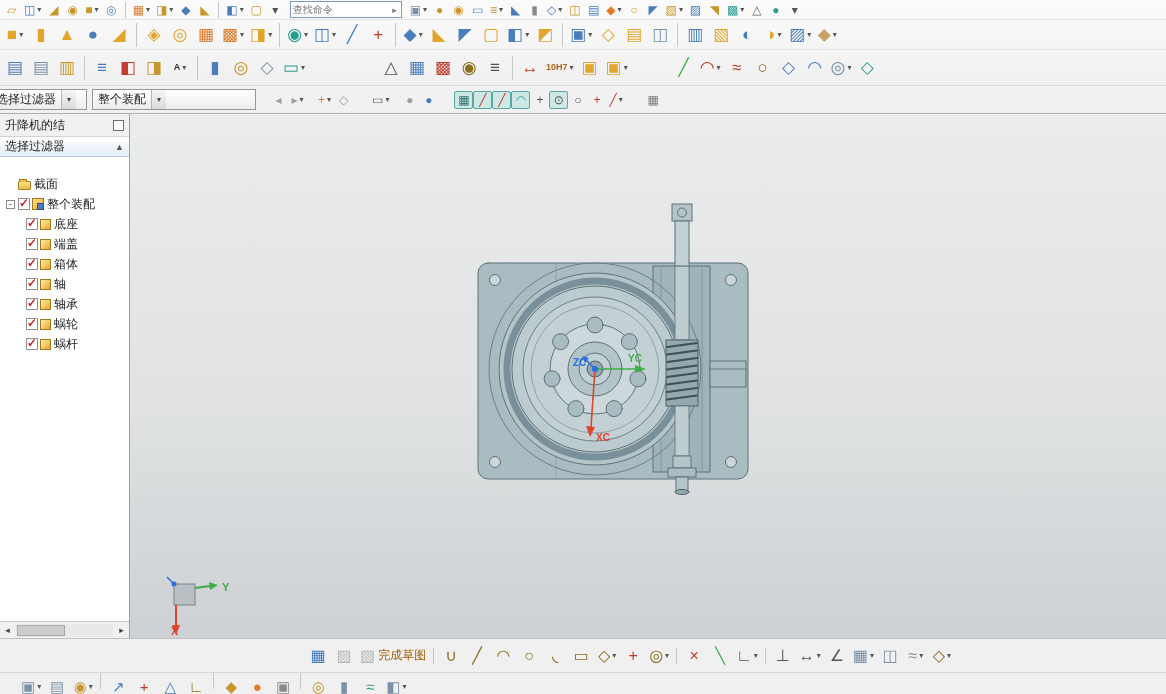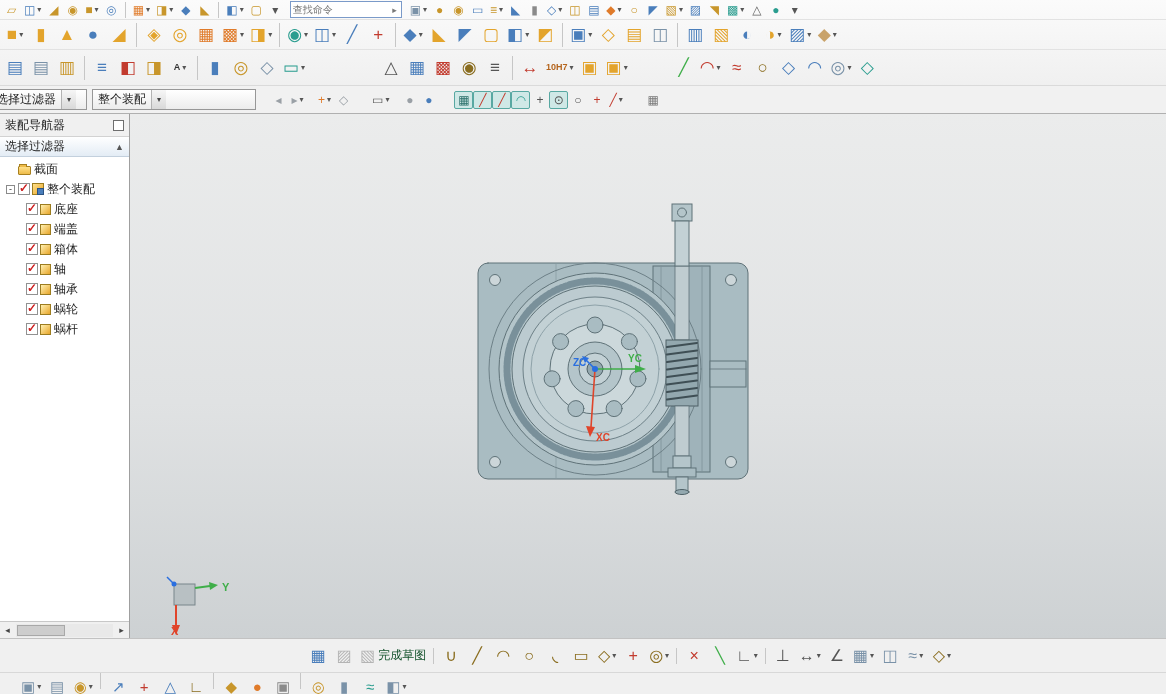--- a/index.html
+++ b/index.html
@@ -19,37 +19,37 @@
   .glyph{font-size:12px;line-height:1}
   .lg .glyph{font-size:17px}
   .txt{font-size:9px;font-weight:bold;line-height:1}
   .caret{font-size:8px;color:#555;margin-left:2px}
   .tb-sep{display:inline-block;width:1px;height:16px;background:#c6c6c6;margin:0 4px;flex-shrink:0}
   .lg .tb-sep{height:24px}
   .tb-gap{display:inline-block;flex-shrink:0}
   .pressed{background:#cfe8e6;border-color:#58a8a2}
   .gray .glyph{color:#b4b4b4 !important}
   .btn-label{font-size:12px;margin-left:3px}
-  .gray-label{color:#14532d}
+  .gray-label{color:#a16207}
   .search-box{display:inline-flex;align-items:center;width:112px;height:17px;border:1px solid #7a9ac9;background:#fff;margin:0 5px;padding:0 2px;flex-shrink:0}
   .search-box input{flex:1;min-width:0;border:none;outline:none;font-size:10px;font-family:Liberation Serif, serif;color:#666}
   .search-btn{font-size:9px;color:#777;padding:0 2px}
   .combo{display:inline-flex;align-items:center;height:21px;border:1px solid #979797;background:linear-gradient(#ffffff,#ececec);margin-right:5px;flex-shrink:0;overflow:hidden}
   .combo-label{padding:0 5px;font-size:12px;white-space:nowrap;overflow:hidden}
   .combo-caret{width:15px;align-self:stretch;display:flex;align-items:center;justify-content:center;border-left:1px solid #b3b3b3;background:linear-gradient(#f6f6f6,#d9d9d9);font-size:8px;color:#444}
 
   
   #nav-panel{position:absolute;top:114px;left:0;width:130px;bottom:56px;background:#fff;border-right:1px solid #9f9f9f;display:flex;flex-direction:column}
   .nav-title{height:23px;background:#f0f0f0;display:flex;align-items:center;padding:0 5px;border-bottom:1px solid #d2d2d2;font-size:12px;color:#222;flex-shrink:0}
   .nav-title .spacer{flex:1}
   .nav-box{width:11px;height:11px;border:1px solid #6e6e6e;background:#fff;flex-shrink:0}
   .nav-header{height:20px;background:linear-gradient(#ffffff,#e3ecf5);border-bottom:1px solid #c3d0dd;display:flex;align-items:center;padding:0 5px;font-size:12px;color:#222;flex-shrink:0}
   .nav-header .spacer{flex:1}
   .sort-ind{font-size:9px;color:#555}
-  #tree{flex:1;overflow:hidden;padding-top:2px}
+  #tree{flex:1;overflow:hidden;padding-top:17px}
   .tree-row{display:flex;align-items:center;height:20px;font-size:12px;white-space:nowrap;overflow:hidden}
   .expander{width:9px;height:9px;border:1px solid #8a8a8a;background:#fff;font-size:9px;line-height:7px;text-align:center;color:#333;margin-right:3px;flex-shrink:0}
   .checkbox{width:12px;height:12px;border:1px solid #919191;background:#fff;margin-right:2px;position:relative;flex-shrink:0}
   .checkbox .check{position:absolute;left:0;top:-3px;color:#cc1f1f;font-size:12px;font-weight:bold}
   .icon-part{width:11px;height:11px;background:linear-gradient(135deg,#fff0b0,#e8a62a);border:1px solid #9c7c1f;margin-right:3px;flex-shrink:0}
   .icon-assembly{width:12px;height:12px;background:linear-gradient(135deg,#ffe08a,#e8a62a);border:1px solid #9c7c1f;margin-right:3px;position:relative;flex-shrink:0}
   .icon-assembly::after{content:"";position:absolute;right:-1px;bottom:-1px;width:5px;height:5px;background:#4a7ebb;border:1px solid #2c5382}
   .icon-folder{width:13px;height:9px;margin-top:2px;background:linear-gradient(#ffe08a,#eebc4a);border:1px solid #a8801f;border-radius:1px;position:relative;margin-right:3px;flex-shrink:0}
   .icon-folder::before{content:"";position:absolute;top:-3px;left:0;width:6px;height:2px;background:#eebc4a;border:1px solid #a8801f;border-bottom:none}
   .tree-label{overflow:hidden;text-overflow:ellipsis}
@@ -469,21 +469,21 @@
           <span class="tb-gap" style="width: 18px;"></span>
           <span class="tb-btn">
             <span class="glyph" style="color: rgb(122, 122, 122);">▦</span>
           </span>
         </span>
     </div>
   </div>
 
   <div id="nav-panel">
     <div class="nav-title">
-      <span>装配导航器</span>
+      <span>升降机的结</span>
       <span class="spacer"></span>
       <span class="nav-box"></span>
     </div>
     <div class="nav-header">
       <span>选择过滤器</span>
       <span class="spacer"></span>
       <span class="sort-ind">▲</span>
     </div>
     <div id="tree">
         <div class="tree-row" style="padding-left: 6px;">

